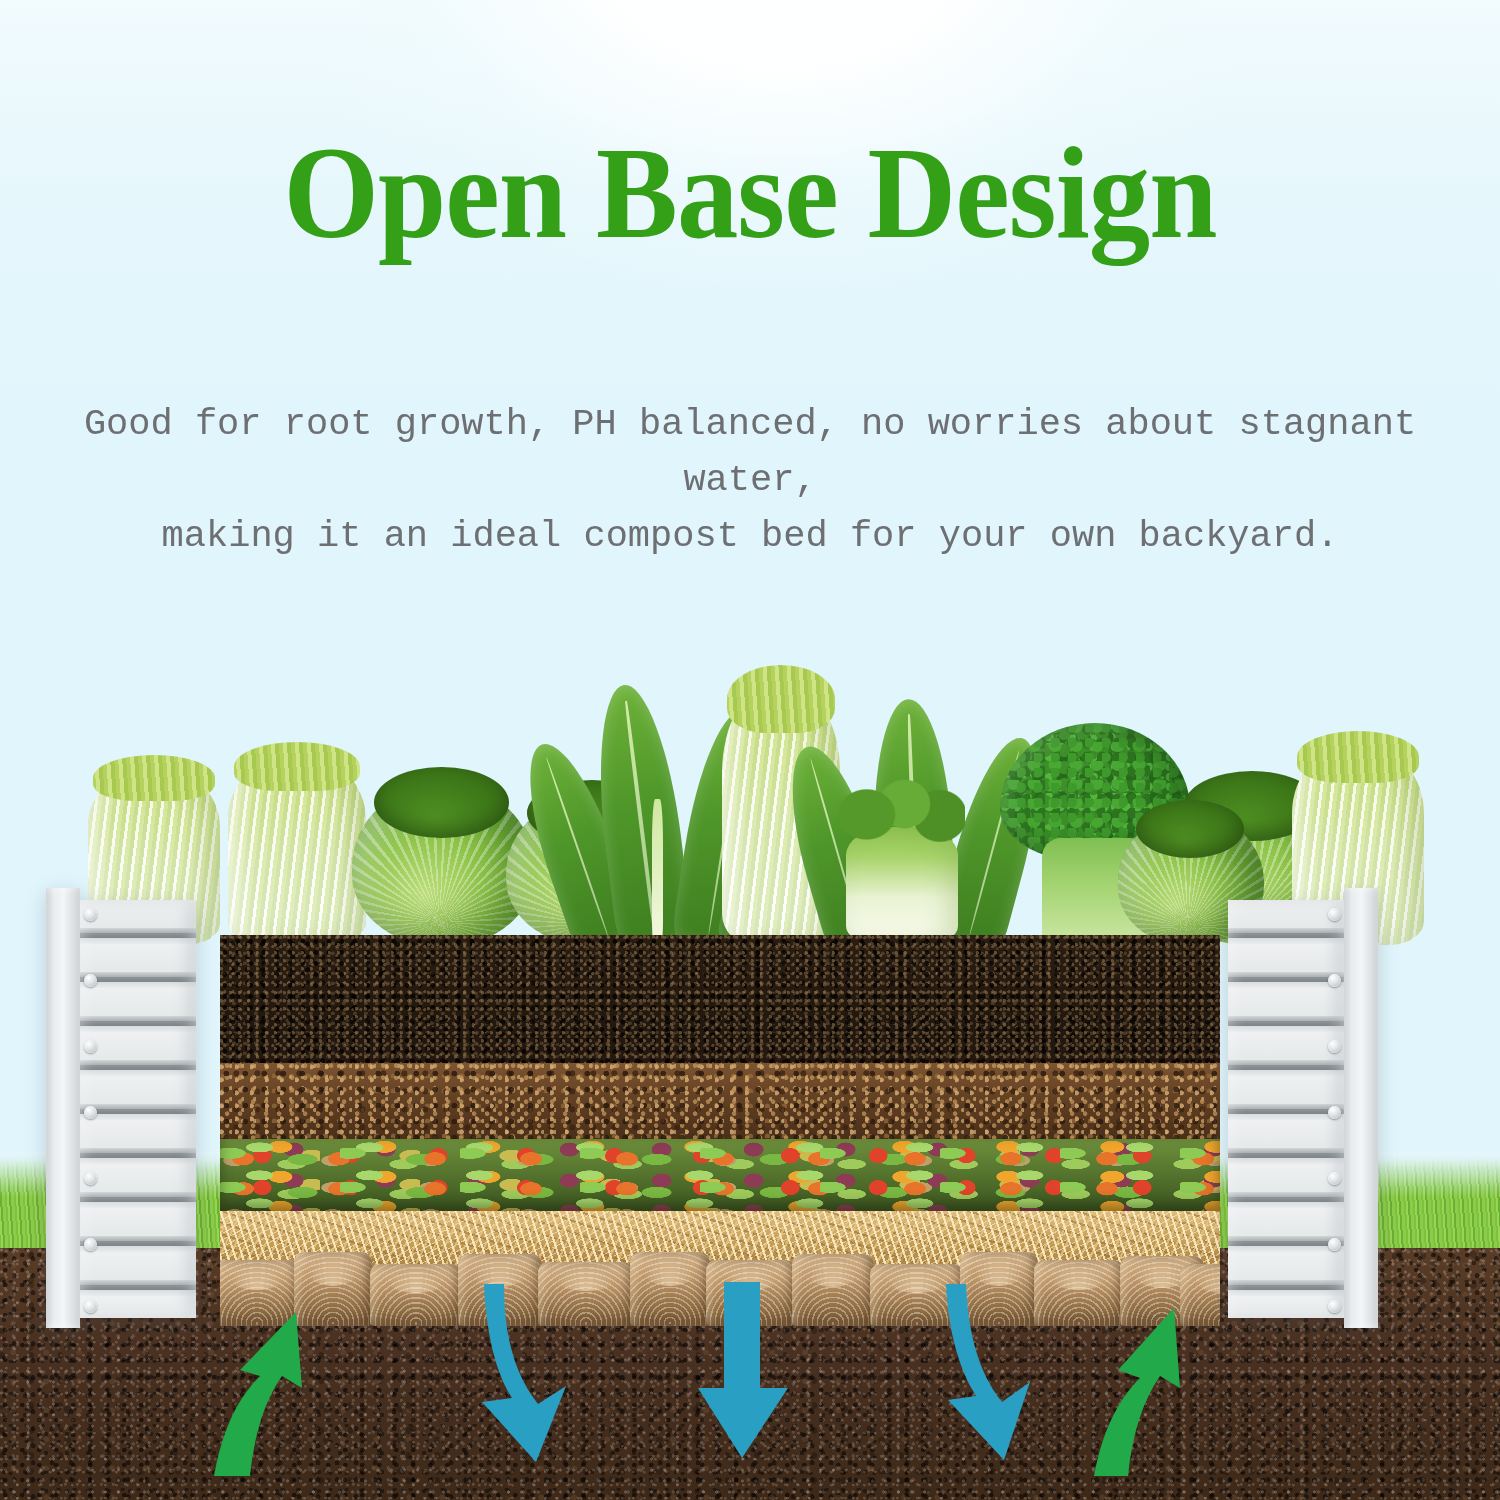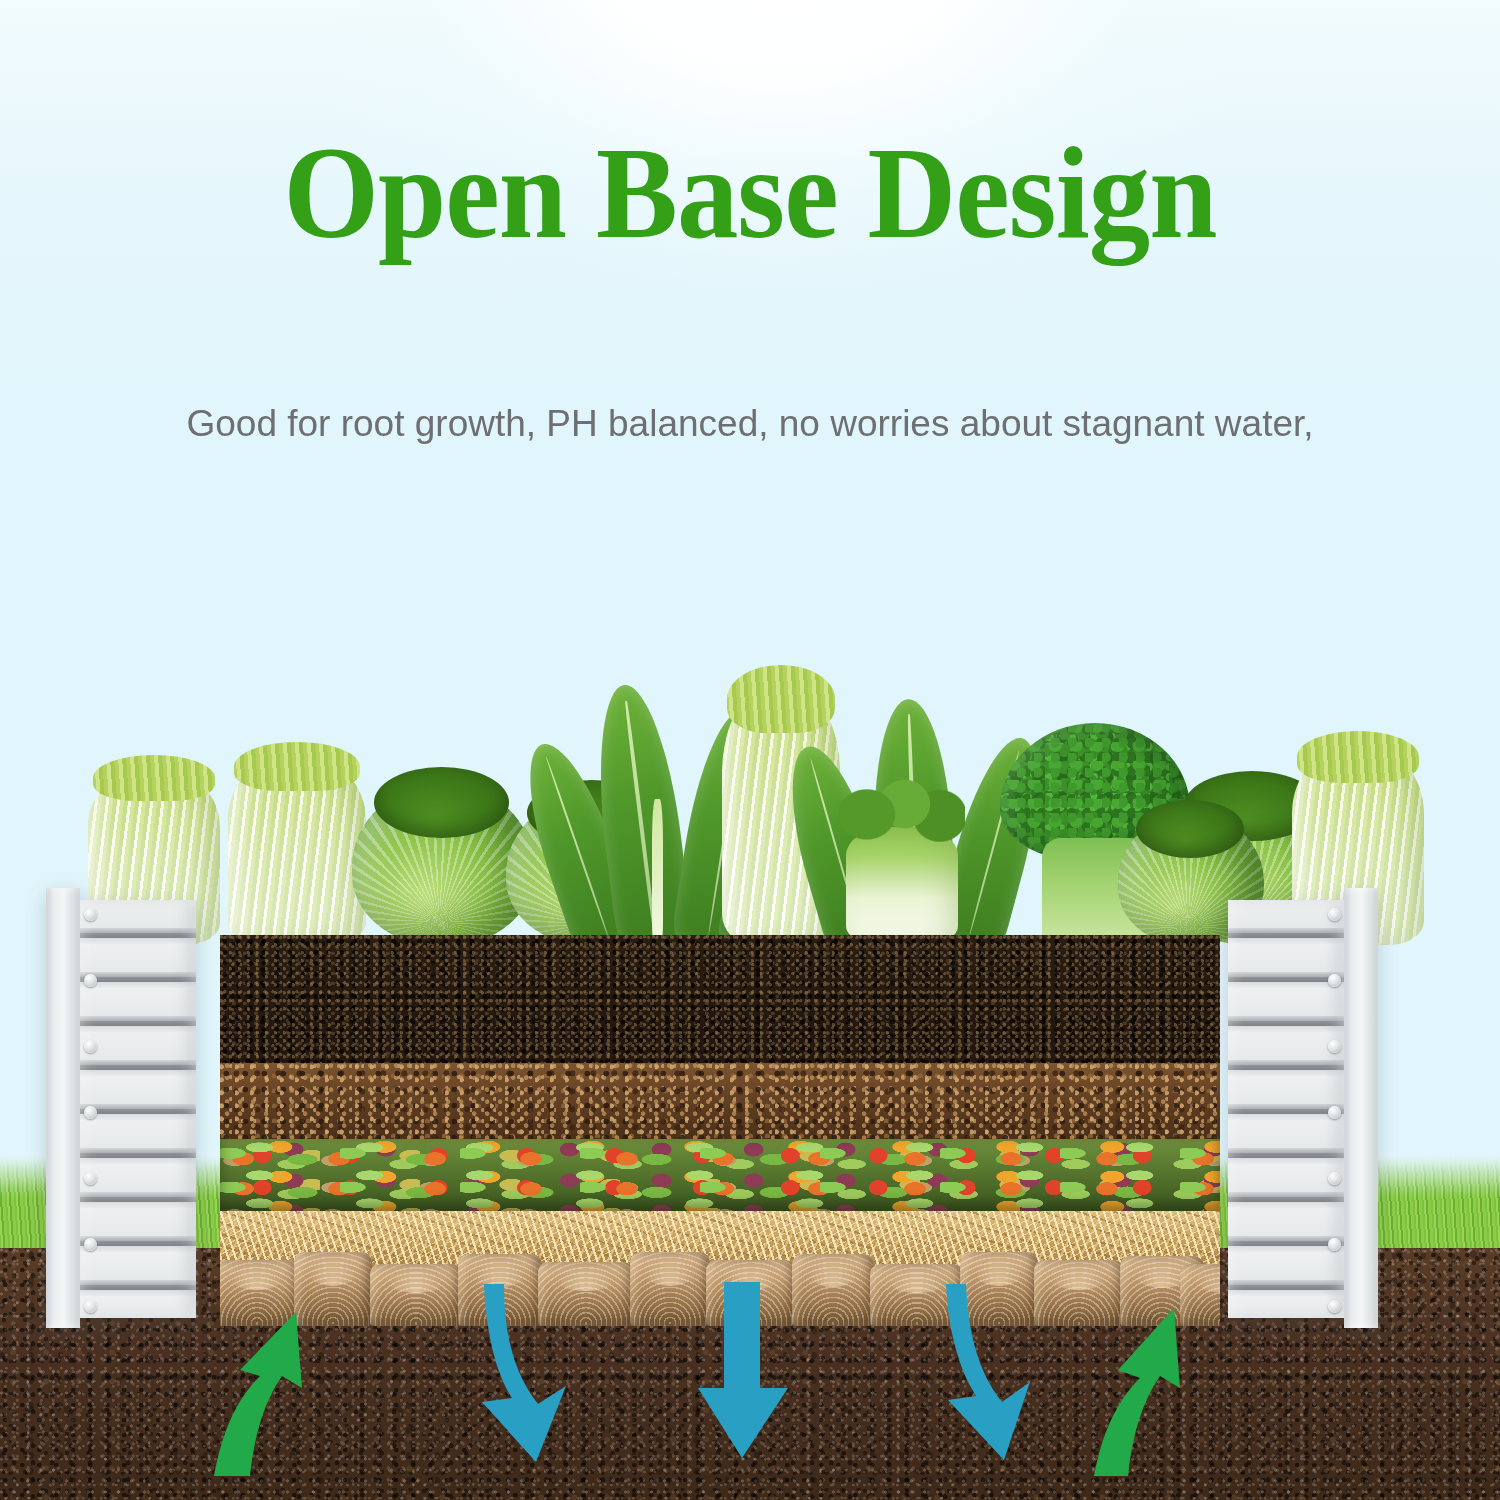--- a/index.html
+++ b/index.html
@@ -74,21 +74,21 @@
   }
   .subtitle {
     position:absolute; left:50%; transform:translateX(-50%); top:396px;
     width:1400px;
     text-align:center;
     font-size:37px;
     line-height:1.52;
     color:#6d6f72;
     font-weight:400;
   }
-  .subtitle span{ display:block; }
+  .subtitle span{ display:block;font-family:Liberation Mono, monospace; }
 
   
   .veg-layer{ position:absolute; left:0; top:620px; width:1500px; height:325px; }
   .veg{ position:absolute; bottom:0; }
 
   
   .napa{
     border-radius:46% 46% 26% 26% / 34% 34% 12% 12%;
     background:
       repeating-linear-gradient(97deg, rgba(255,255,255,.75) 0 3px, rgba(205,228,150,.55) 3px 7px, rgba(170,205,108,.42) 7px 11px),
@@ -306,20 +306,21 @@
 <body class="nosel">
 
 <div class="stage">
 
   <div class="sky"></div>
 
   <div class="title">Open Base Design</div>
 
   <div class="subtitle">
     <span>Good for root growth, PH balanced, no worries about stagnant water,</span>
+    <span>making it an ideal compost bed for your own backyard.</span>
   </div>
 
   <div class="grass"></div>
   <div class="ground"></div>
 
   <div class="veg-layer">
 
     <div class="veg napa" style="left:88px;  width:132px; height:178px;"></div>
 
     <div class="veg napa" style="left:228px; width:138px; height:190px;"></div>

